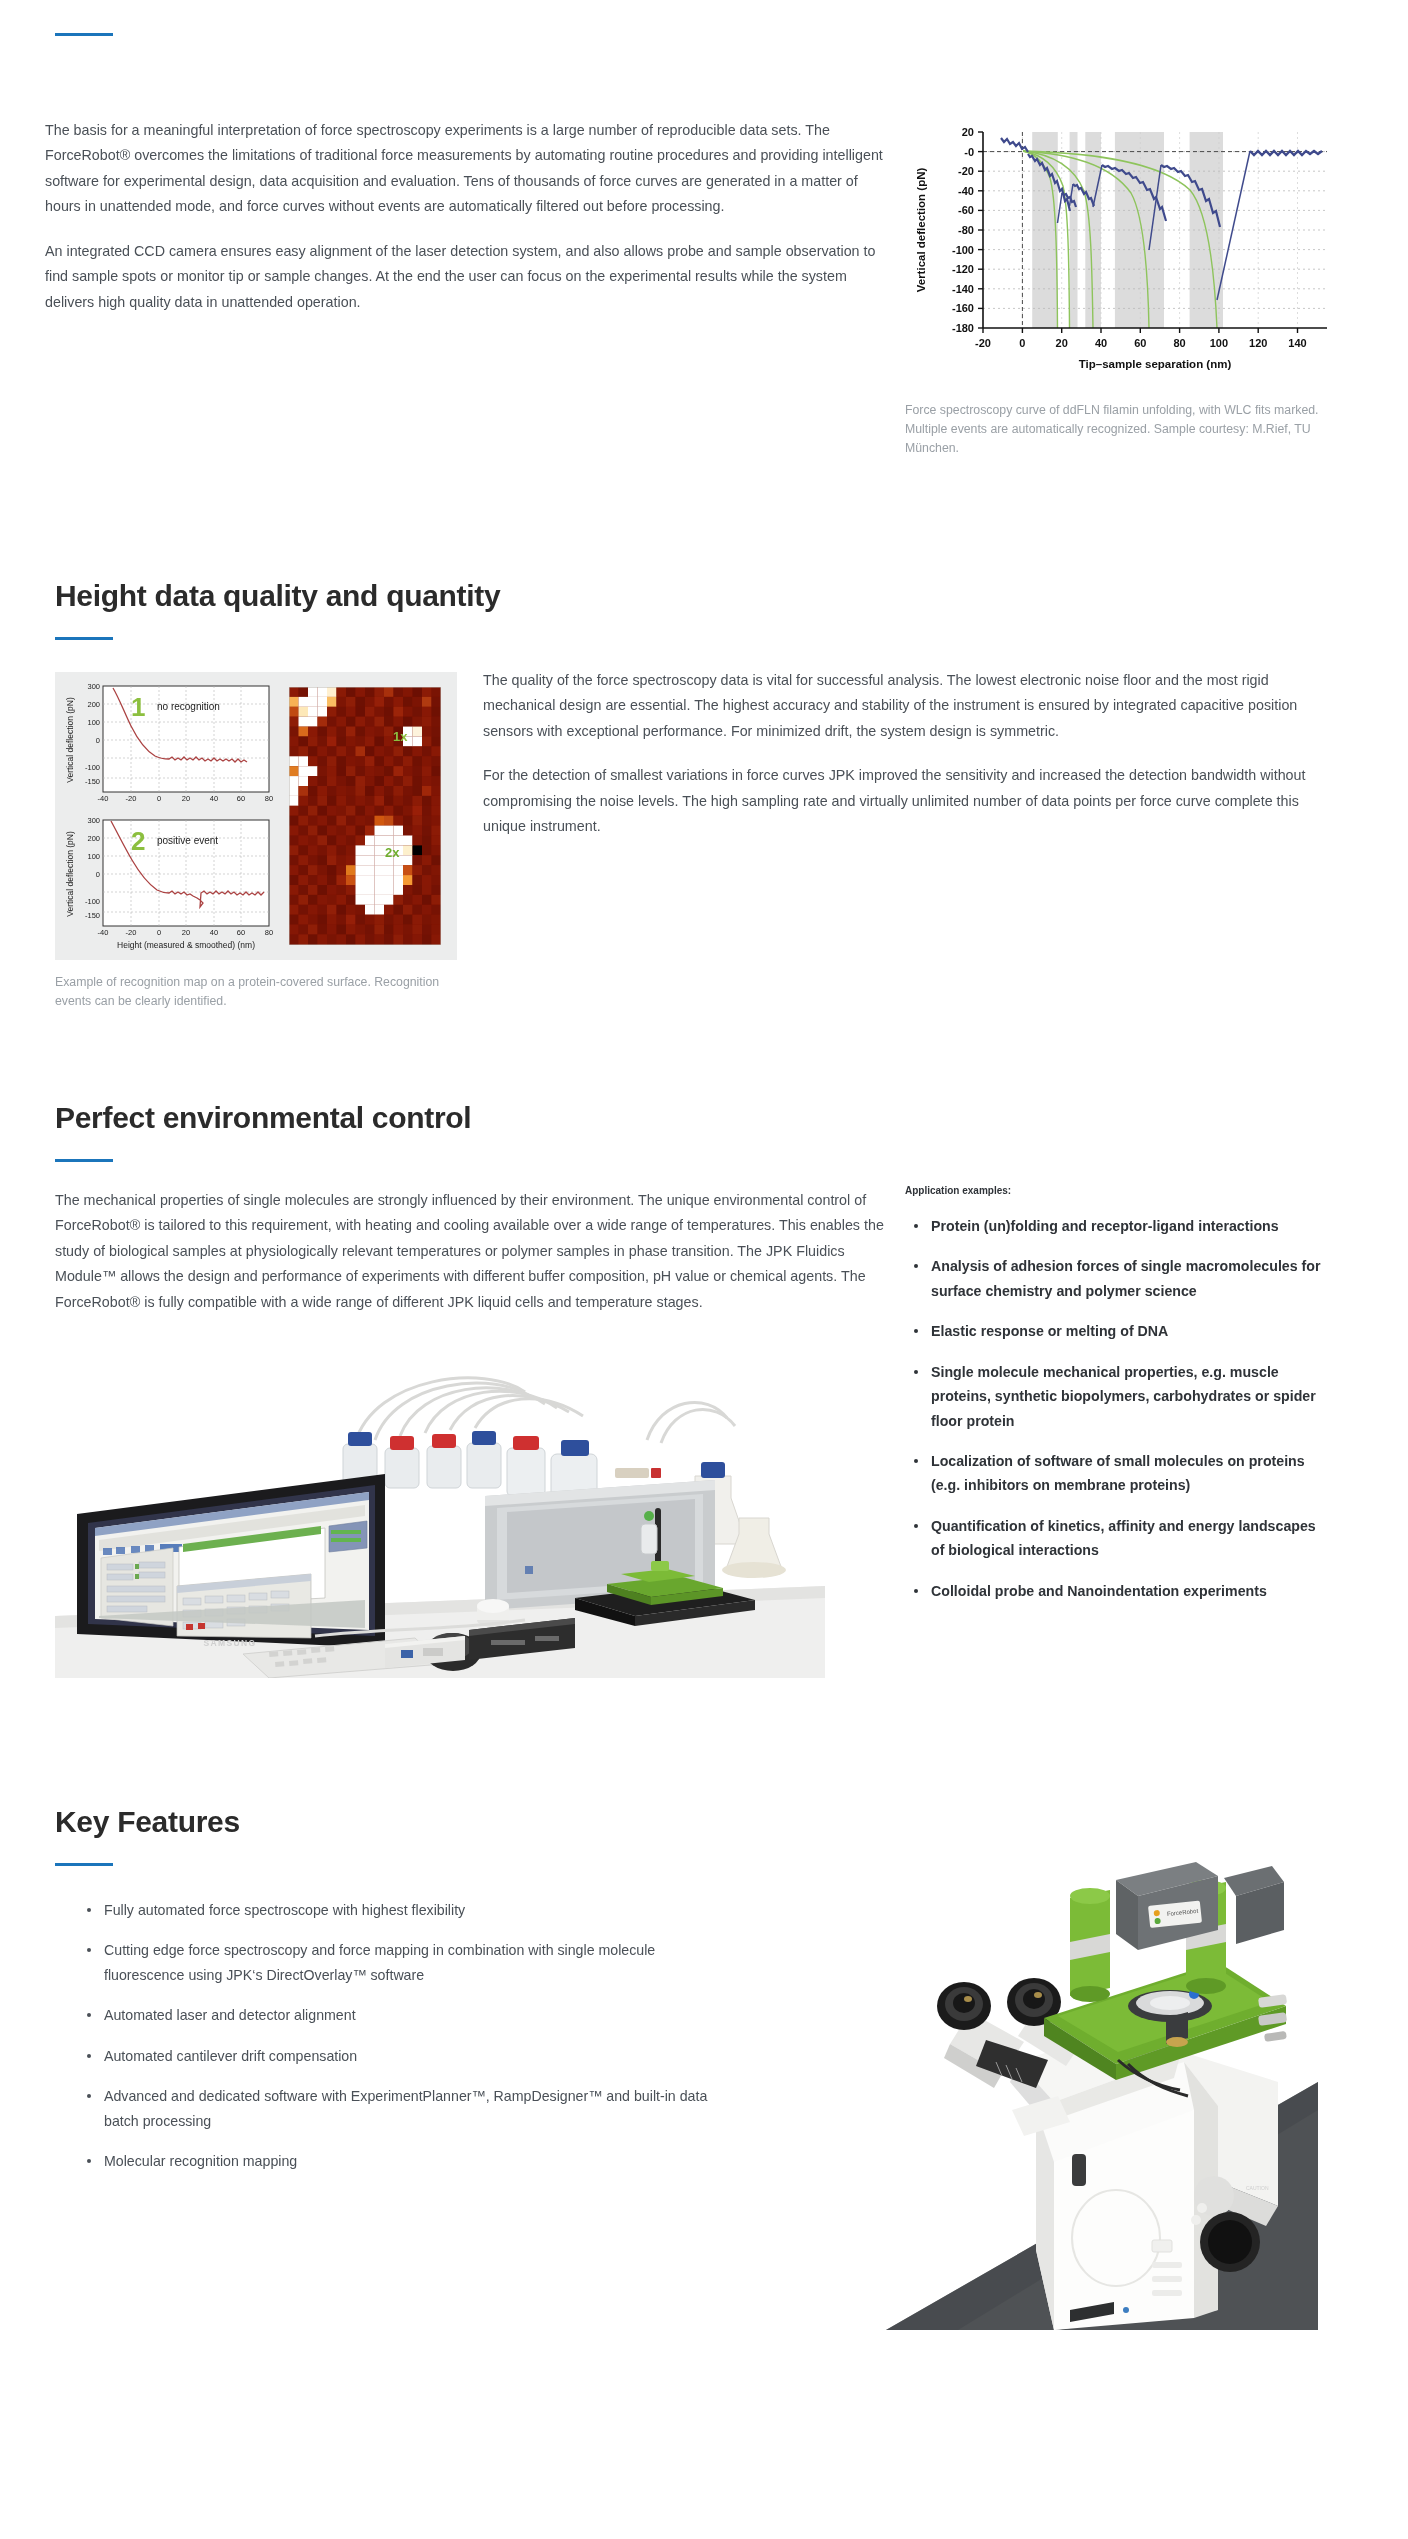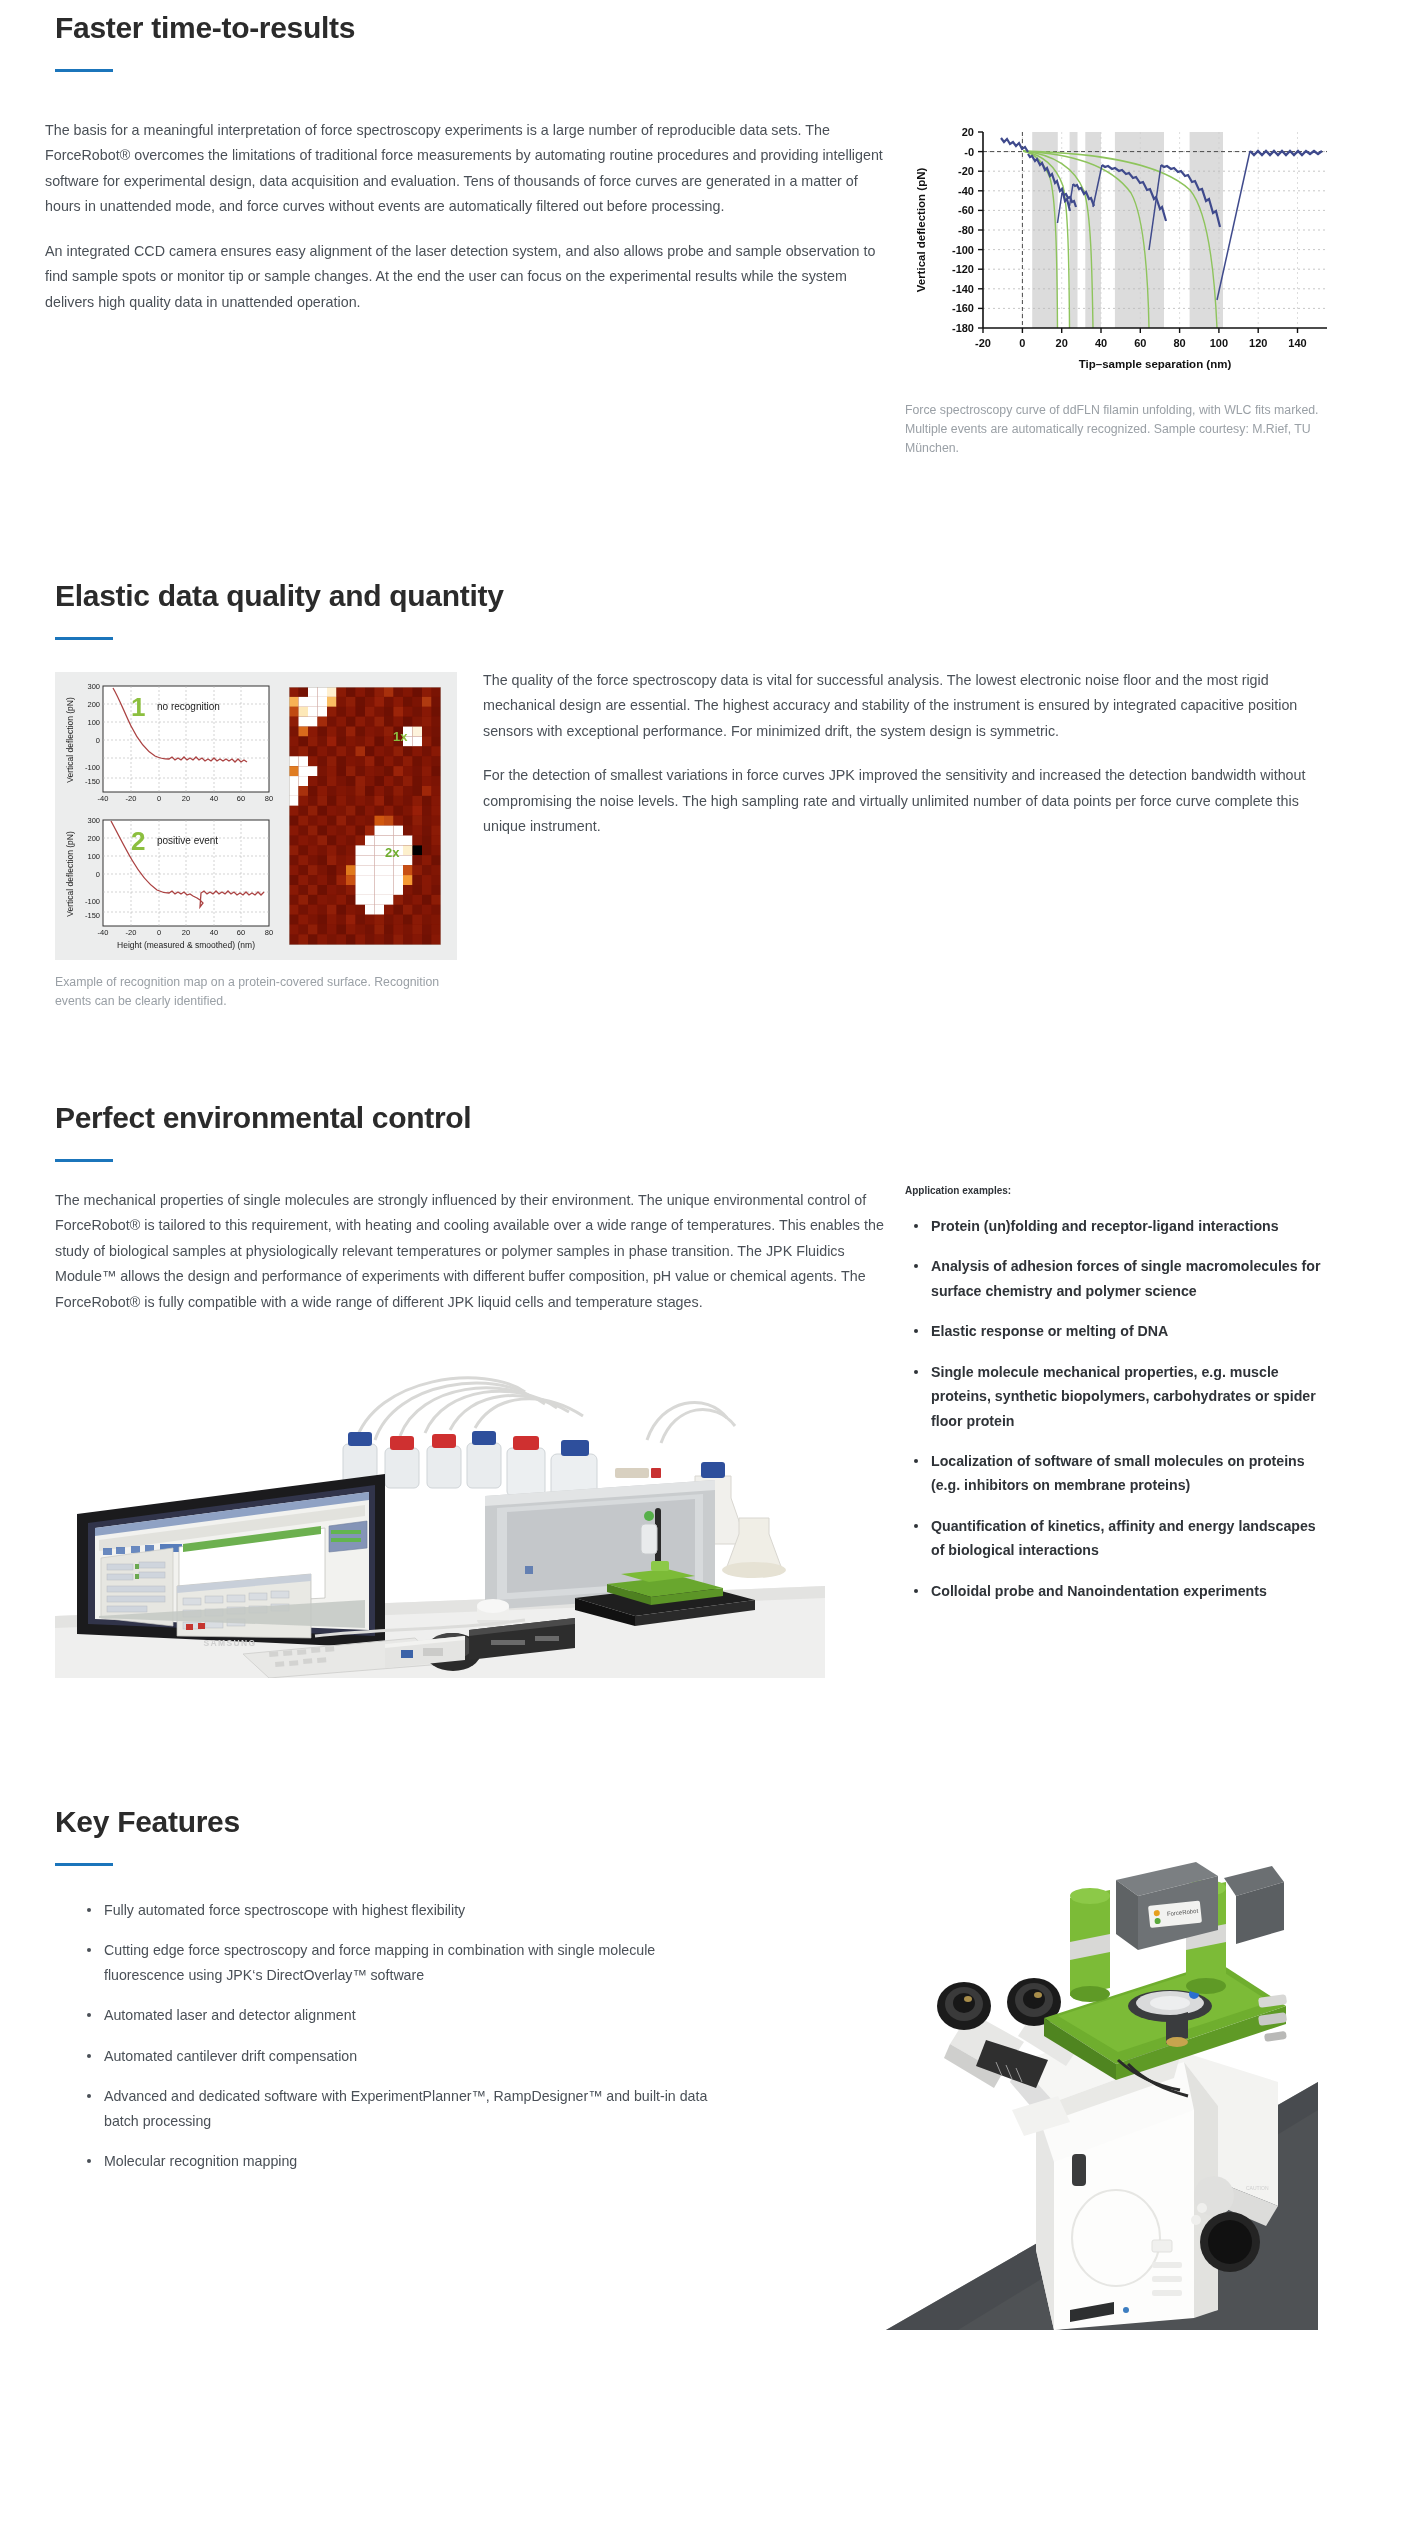--- a/index.html
+++ b/index.html
@@ -117,21 +117,20 @@
   
   .photo2 svg { display:block; width: 600px; height: 520px; }
 </style>
 </head>
 <body>
 
 <div class="page">
 
   <section class="section" id="sec1">
     <div class="sec-head">
-      <h2 class="sec-title">Faster time-to-results</h2>
       <div class="rule"></div>
     </div>
 
     <div class="col-text">
       <p class="body">The basis for a meaningful interpretation of force spectroscopy experiments is a large number of reproducible data sets. The ForceRobot® overcomes the limitations of traditional force measurements by automating routine procedures and providing intelligent software for experimental design, data acquisition and evaluation. Tens of thousands of force curves are generated in a matter of hours in unattended mode, and force curves without events are automatically filtered out before processing.</p>
       <p class="body">An integrated CCD camera ensures easy alignment of the laser detection system, and also allows probe and sample observation to find sample spots or monitor tip or sample changes. At the end the user can focus on the experimental results while the system delivers high quality data in unattended operation.</p>
     </div>
 
     <div class="col-fig">
       <div class="fig1">
@@ -263,21 +262,21 @@
           <text x="250" y="250" font-family="Liberation Sans, sans-serif" font-size="11.5" font-weight="700" fill="#111" text-anchor="middle">Tip–sample separation (nm)</text>
           <text x="20" y="112" font-family="Liberation Sans, sans-serif" font-size="11.5" font-weight="700" fill="#111" text-anchor="middle" transform="rotate(-90 20 112)">Vertical deflection (pN)</text>
         </svg>
       </div>
       <div class="caption">Force spectroscopy curve of ddFLN filamin unfolding, with WLC fits marked. Multiple events are automatically recognized. Sample courtesy: M.Rief, TU München.</div>
     </div>
   </section>
 
   <section class="section" id="sec2">
     <div class="sec-head">
-      <h2 class="sec-title">Elastic data quality and quantity</h2>
+      <h2 class="sec-title">Height data quality and quantity</h2>
       <div class="rule"></div>
     </div>
 
     <div class="col-fig">
       <div class="fig2">
         <div class="plots">
           <svg class="plotsvg" width="218" height="272" viewBox="0 0 218 272" xmlns="http://www.w3.org/2000/svg">
             <rect x="0" y="0" width="218" height="272" fill="#eceded"></rect>
 
             <rect x="42" y="6" width="166" height="106" fill="#ffffff" stroke="#333" stroke-width="1"></rect>

